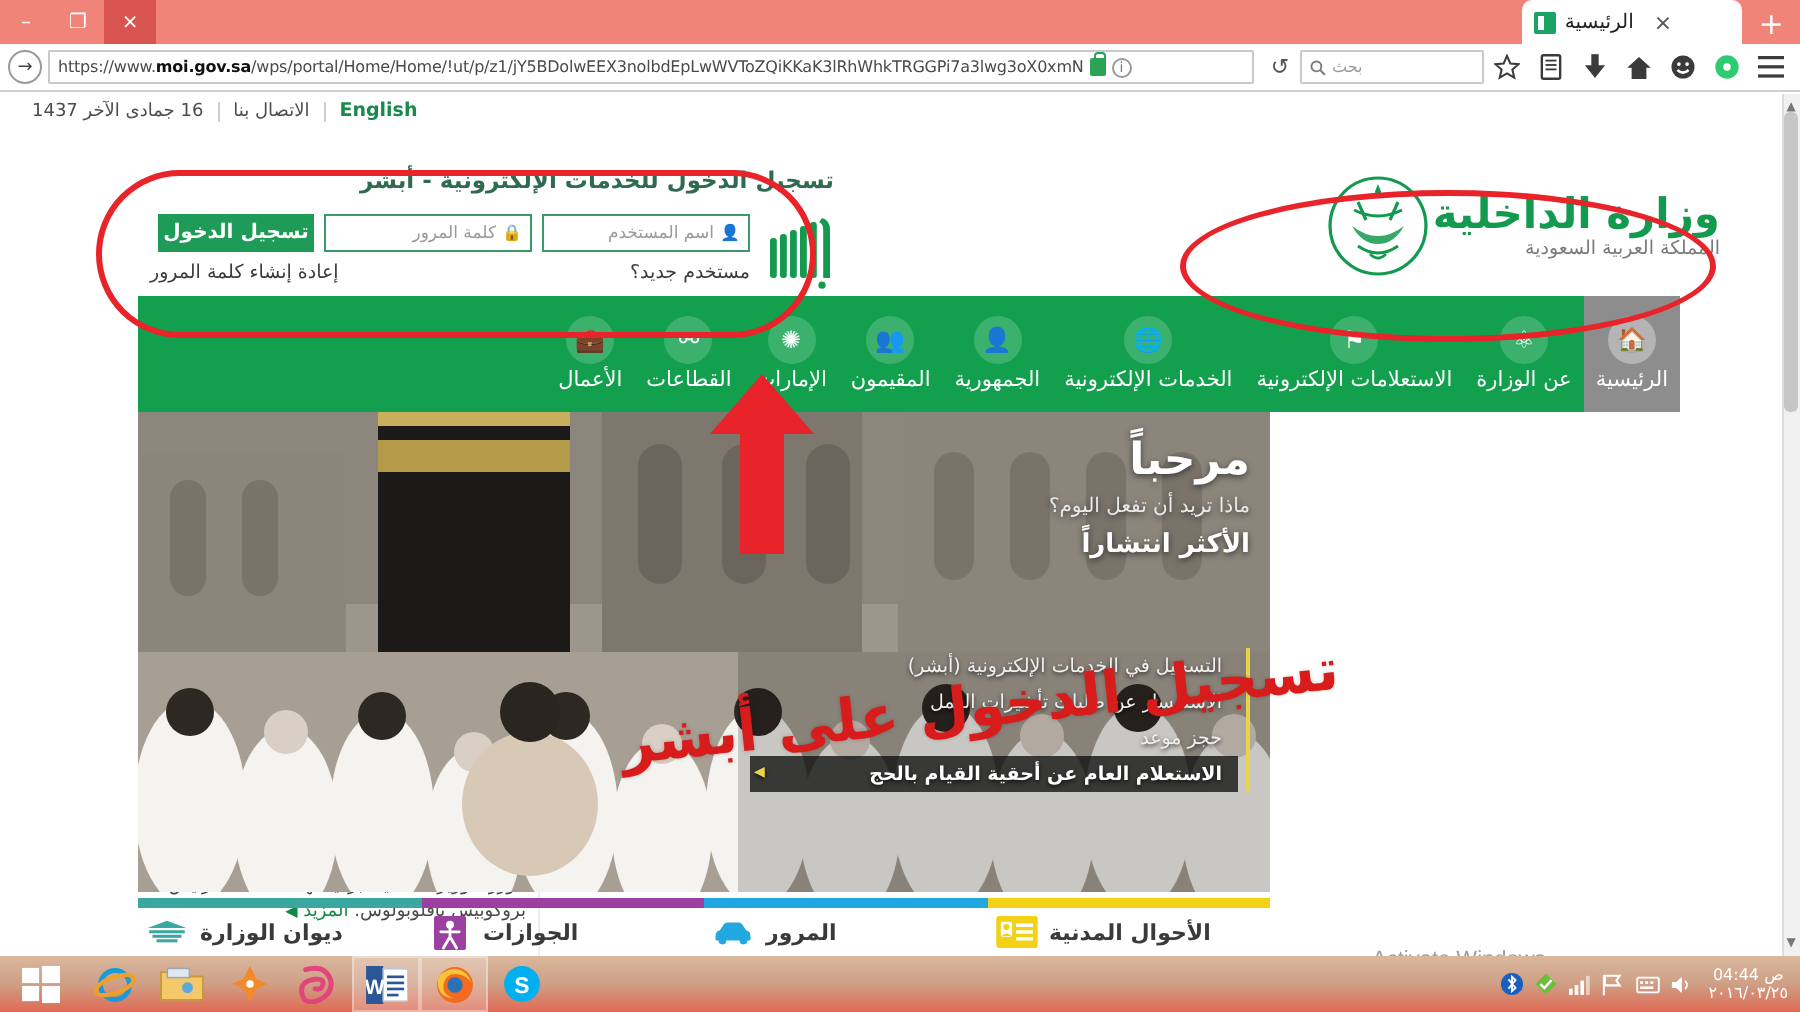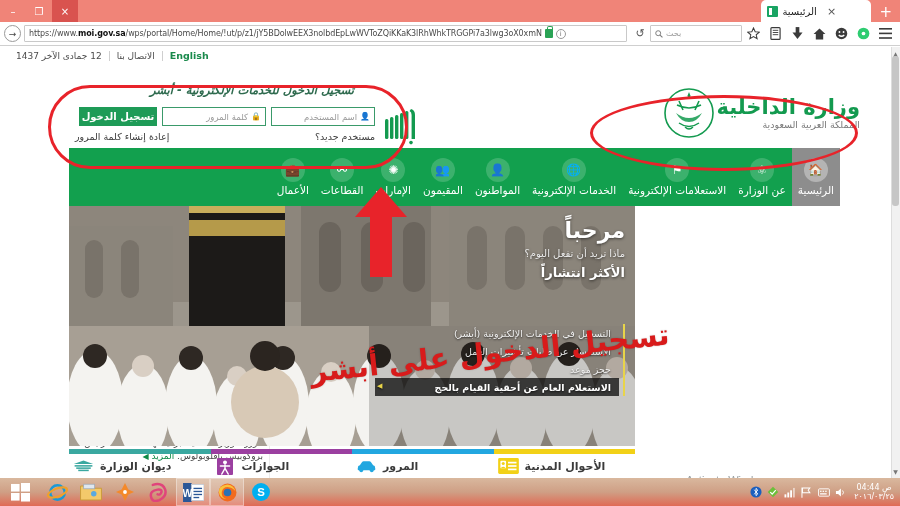--- a/index.html
+++ b/index.html
@@ -82,22 +82,22 @@
 
   
   .ministry{ position:absolute; top:18px; right:40px; display:flex; align-items:center; gap:1px; direction:rtl;}
   .ministry-text{ text-align:right; line-height:1.05;}
   .ministry-t1{ font-size:21px; color:#139a4f; font-weight:bold; letter-spacing:0px;}
   .ministry-t2{ font-size:9.5px; color:#7a7a7a; margin-top:2px;}
   .ksa-emblem{ width:52px; height:52px; position:relative;}
 
   
   .loginbox{ position:absolute; top:14px; left:56px; width:360px; height:68px; direction:rtl;}
-  .login-title{ font-size:11.5px; color:#2f6b4f; font-weight:bold; text-align:center; width:330px;
-                margin-right:8px; margin-bottom:8px;font-style:italic;}
+  .login-title{ font-size:11.5px; color:#2f6b4f; font-weight:bold; text-align:right; width:330px;
+                margin-right:8px; margin-bottom:8px;}
   .absher-logo{ position:absolute; top:22px; right:4px; width:40px; height:42px;}
   .login-fields{ position:absolute; top:24px; right:50px; display:flex; gap:5px; direction:rtl; align-items:center;}
   .login-input{
     width:104px; height:19px; border:1px solid #3a9a6a; background:#fff;
     font-size:8.5px; color:#9a9a9a; display:flex; align-items:center; gap:3px;
     padding:0 4px; direction:rtl;
   }
   .login-input .lk{ color:#3a9a6a; font-size:8px;}
   .login-btn{
     width:78px; height:19px; background:#1e9b57; color:#fff; font-size:10px; font-weight:bold;
@@ -277,21 +277,21 @@
   </div>
 
   <div class="page">
 
     <div class="utilbar">
       <div class="util-left">
         <span class="util-en">English</span>
         <span class="util-sep"></span>
         <span class="util-item">الاتصال بنا</span>
         <span class="util-sep"></span>
-        <span class="util-item">12 جمادى الآخر 1437</span>
+        <span class="util-item">16 جمادى الآخر 1437</span>
       </div>
     </div>
 
     <div class="headerrow">
 
       <div class="ministry">
         <div class="ministry-text">
           <div class="ministry-t1">وزارة الداخلية</div>
           <div class="ministry-t2">المملكة العربية السعودية</div>
         </div>
@@ -353,21 +353,21 @@
       <div class="navitem">
         <span class="nav-ico">⚑</span>
         <span class="nav-label">الاستعلامات الإلكترونية</span>
       </div>
       <div class="navitem">
         <span class="nav-ico">🌐</span>
         <span class="nav-label">الخدمات الإلكترونية</span>
       </div>
       <div class="navitem">
         <span class="nav-ico">👤</span>
-        <span class="nav-label">المواطنون</span>
+        <span class="nav-label">الجمهورية</span>
       </div>
       <div class="navitem">
         <span class="nav-ico">👥</span>
         <span class="nav-label">المقيمون</span>
       </div>
       <div class="navitem">
         <span class="nav-ico">✺</span>
         <span class="nav-label">الإمارات</span>
       </div>
       <div class="navitem">

